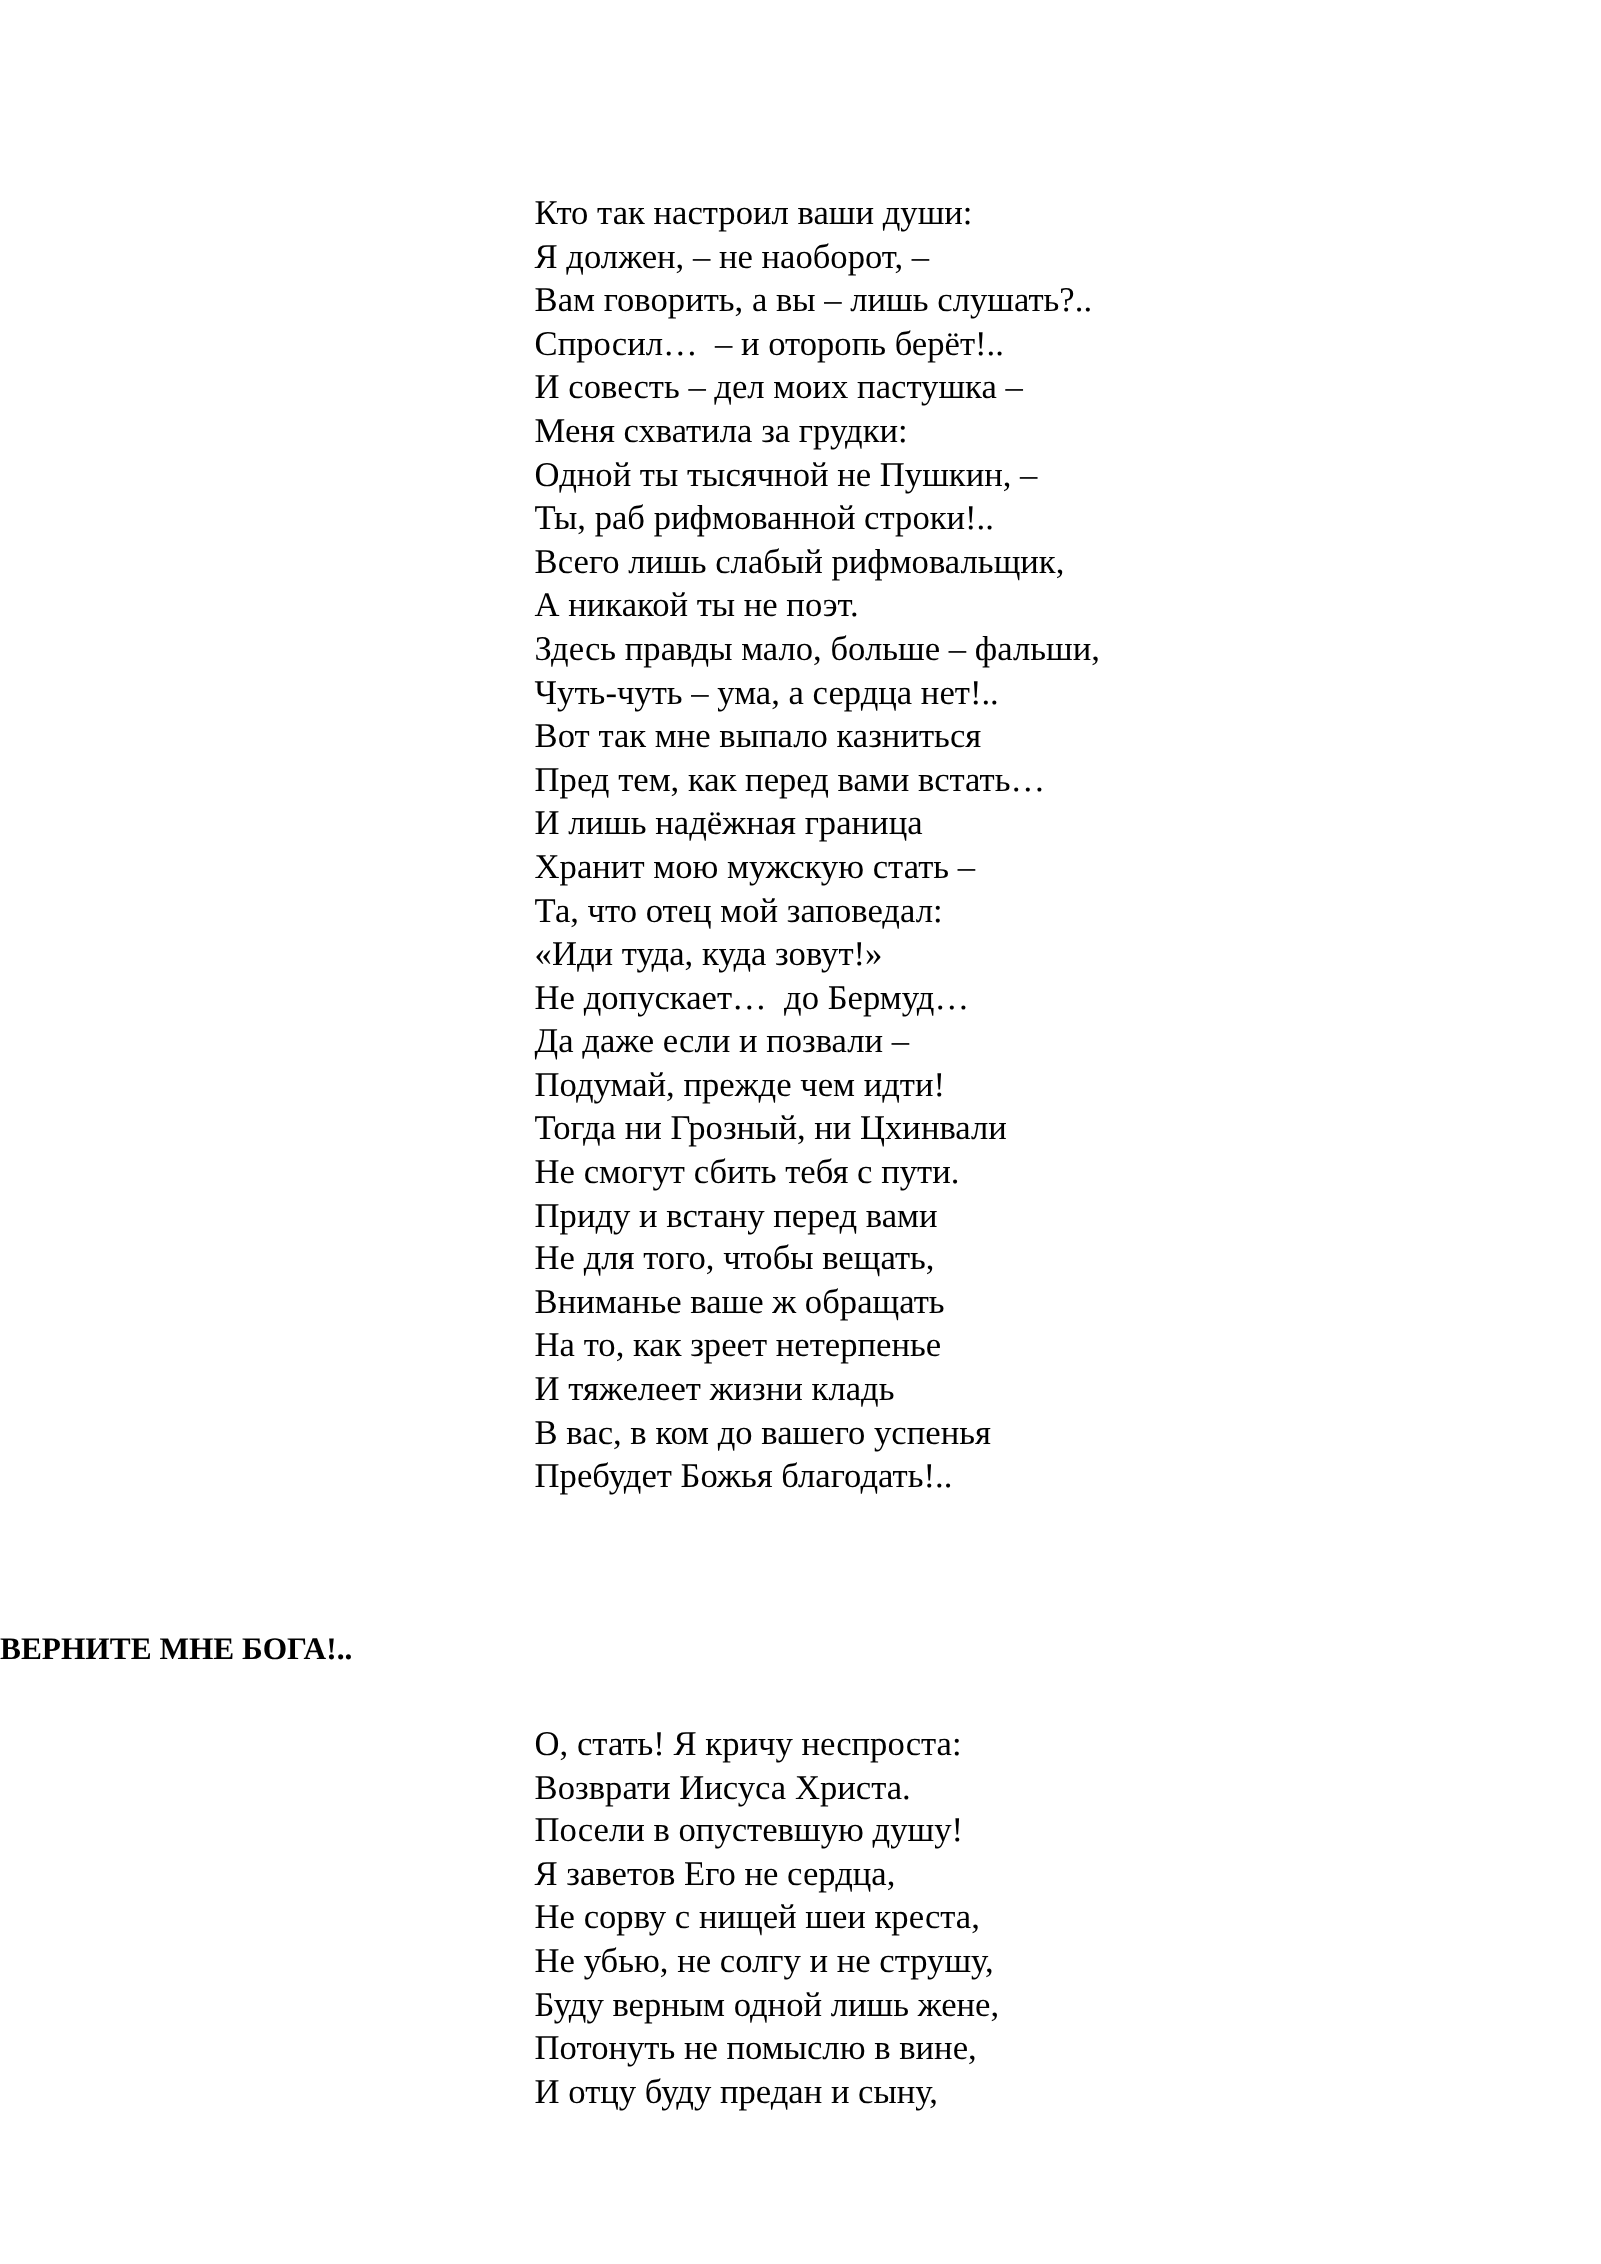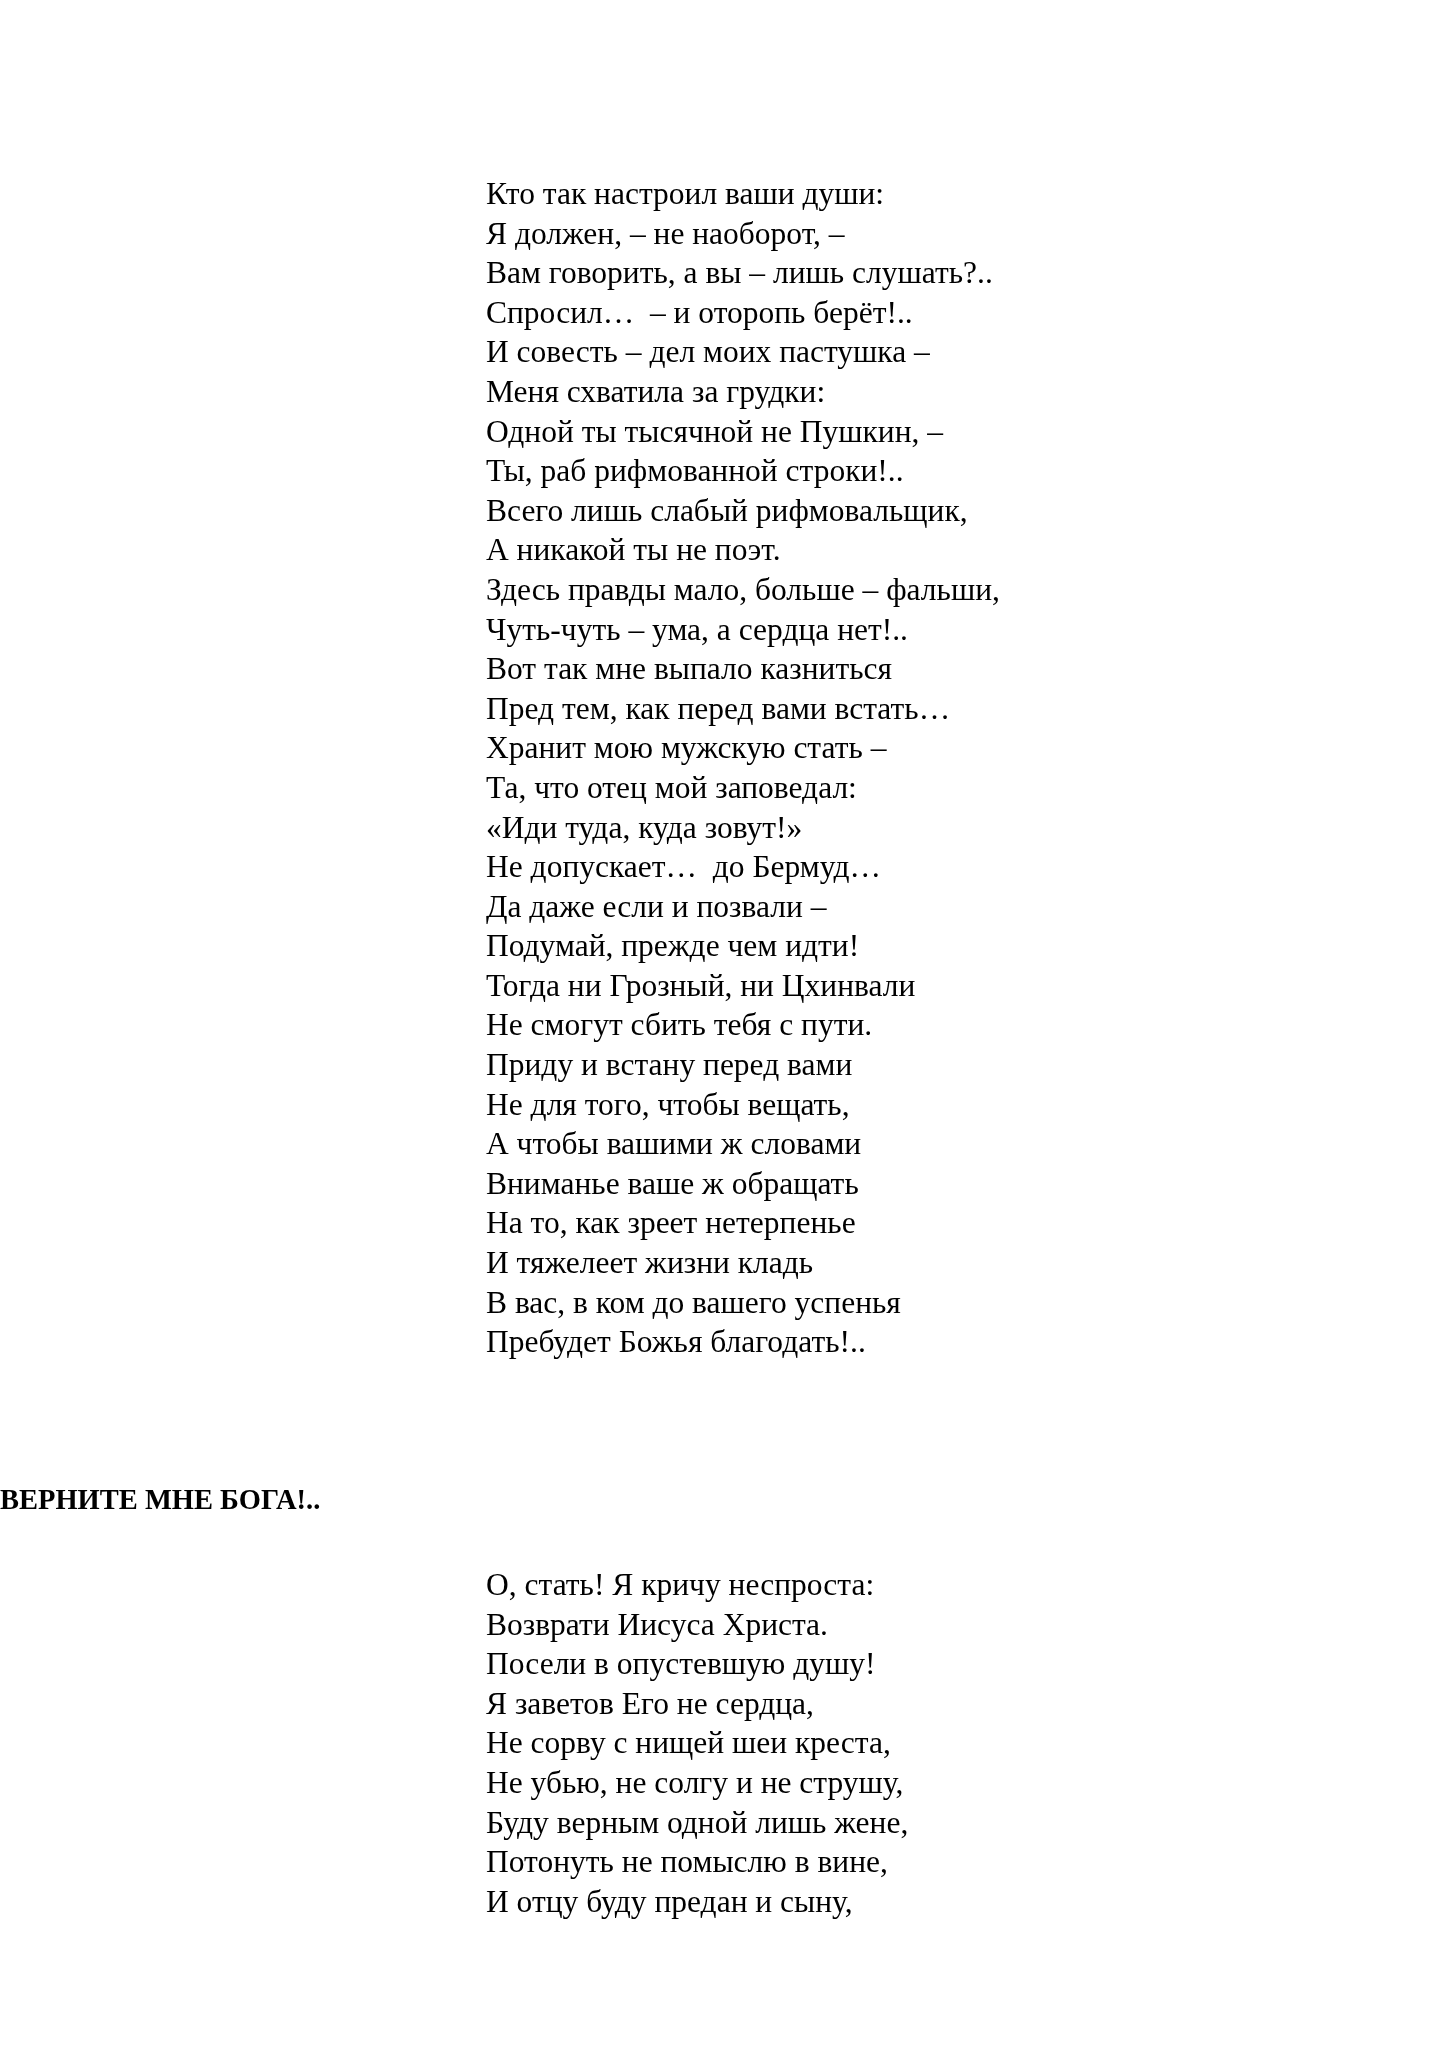--- a/index.html
+++ b/index.html
@@ -65,31 +65,31 @@
     <li class="line">И совесть – дел моих пастушка –</li>
     <li class="line">Меня схватила за грудки:</li>
     <li class="line">Одной ты тысячной не Пушкин, –</li>
     <li class="line">Ты, раб рифмованной строки!..</li>
     <li class="line">Всего лишь слабый рифмовальщик,</li>
     <li class="line">А никакой ты не поэт.</li>
     <li class="line">Здесь правды мало, больше – фальши,</li>
     <li class="line">Чуть-чуть – ума, а сердца нет!..</li>
     <li class="line">Вот так мне выпало казниться</li>
     <li class="line">Пред тем, как перед вами встать…</li>
+    <li class="line">И лишь надёжная граница</li>
     <li class="line">Хранит мою мужскую стать –</li>
     <li class="line">Та, что отец мой заповедал:</li>
     <li class="line">«Иди туда, куда зовут!»</li>
     <li class="line">Не допускает…  до Бермуд…</li>
     <li class="line">Да даже если и позвали –</li>
     <li class="line">Подумай, прежде чем идти!</li>
     <li class="line">Тогда ни Грозный, ни Цхинвали</li>
     <li class="line">Не смогут сбить тебя с пути.</li>
     <li class="line">Приду и встану перед вами</li>
     <li class="line">Не для того, чтобы вещать,</li>
-    <li class="line">А чтобы вашими ж словами</li>
     <li class="line">Вниманье ваше ж обращать</li>
     <li class="line">На то, как зреет нетерпенье</li>
     <li class="line">И тяжелеет жизни кладь</li>
     <li class="line">В вас, в ком до вашего успенья</li>
     <li class="line">Пребудет Божья благодать!..</li>
   </ul>
 
   <h2 class="title">ВЕРНИТЕ МНЕ БОГА!..</h2>
 
   <ul class="stanza" id="stanza-2">

